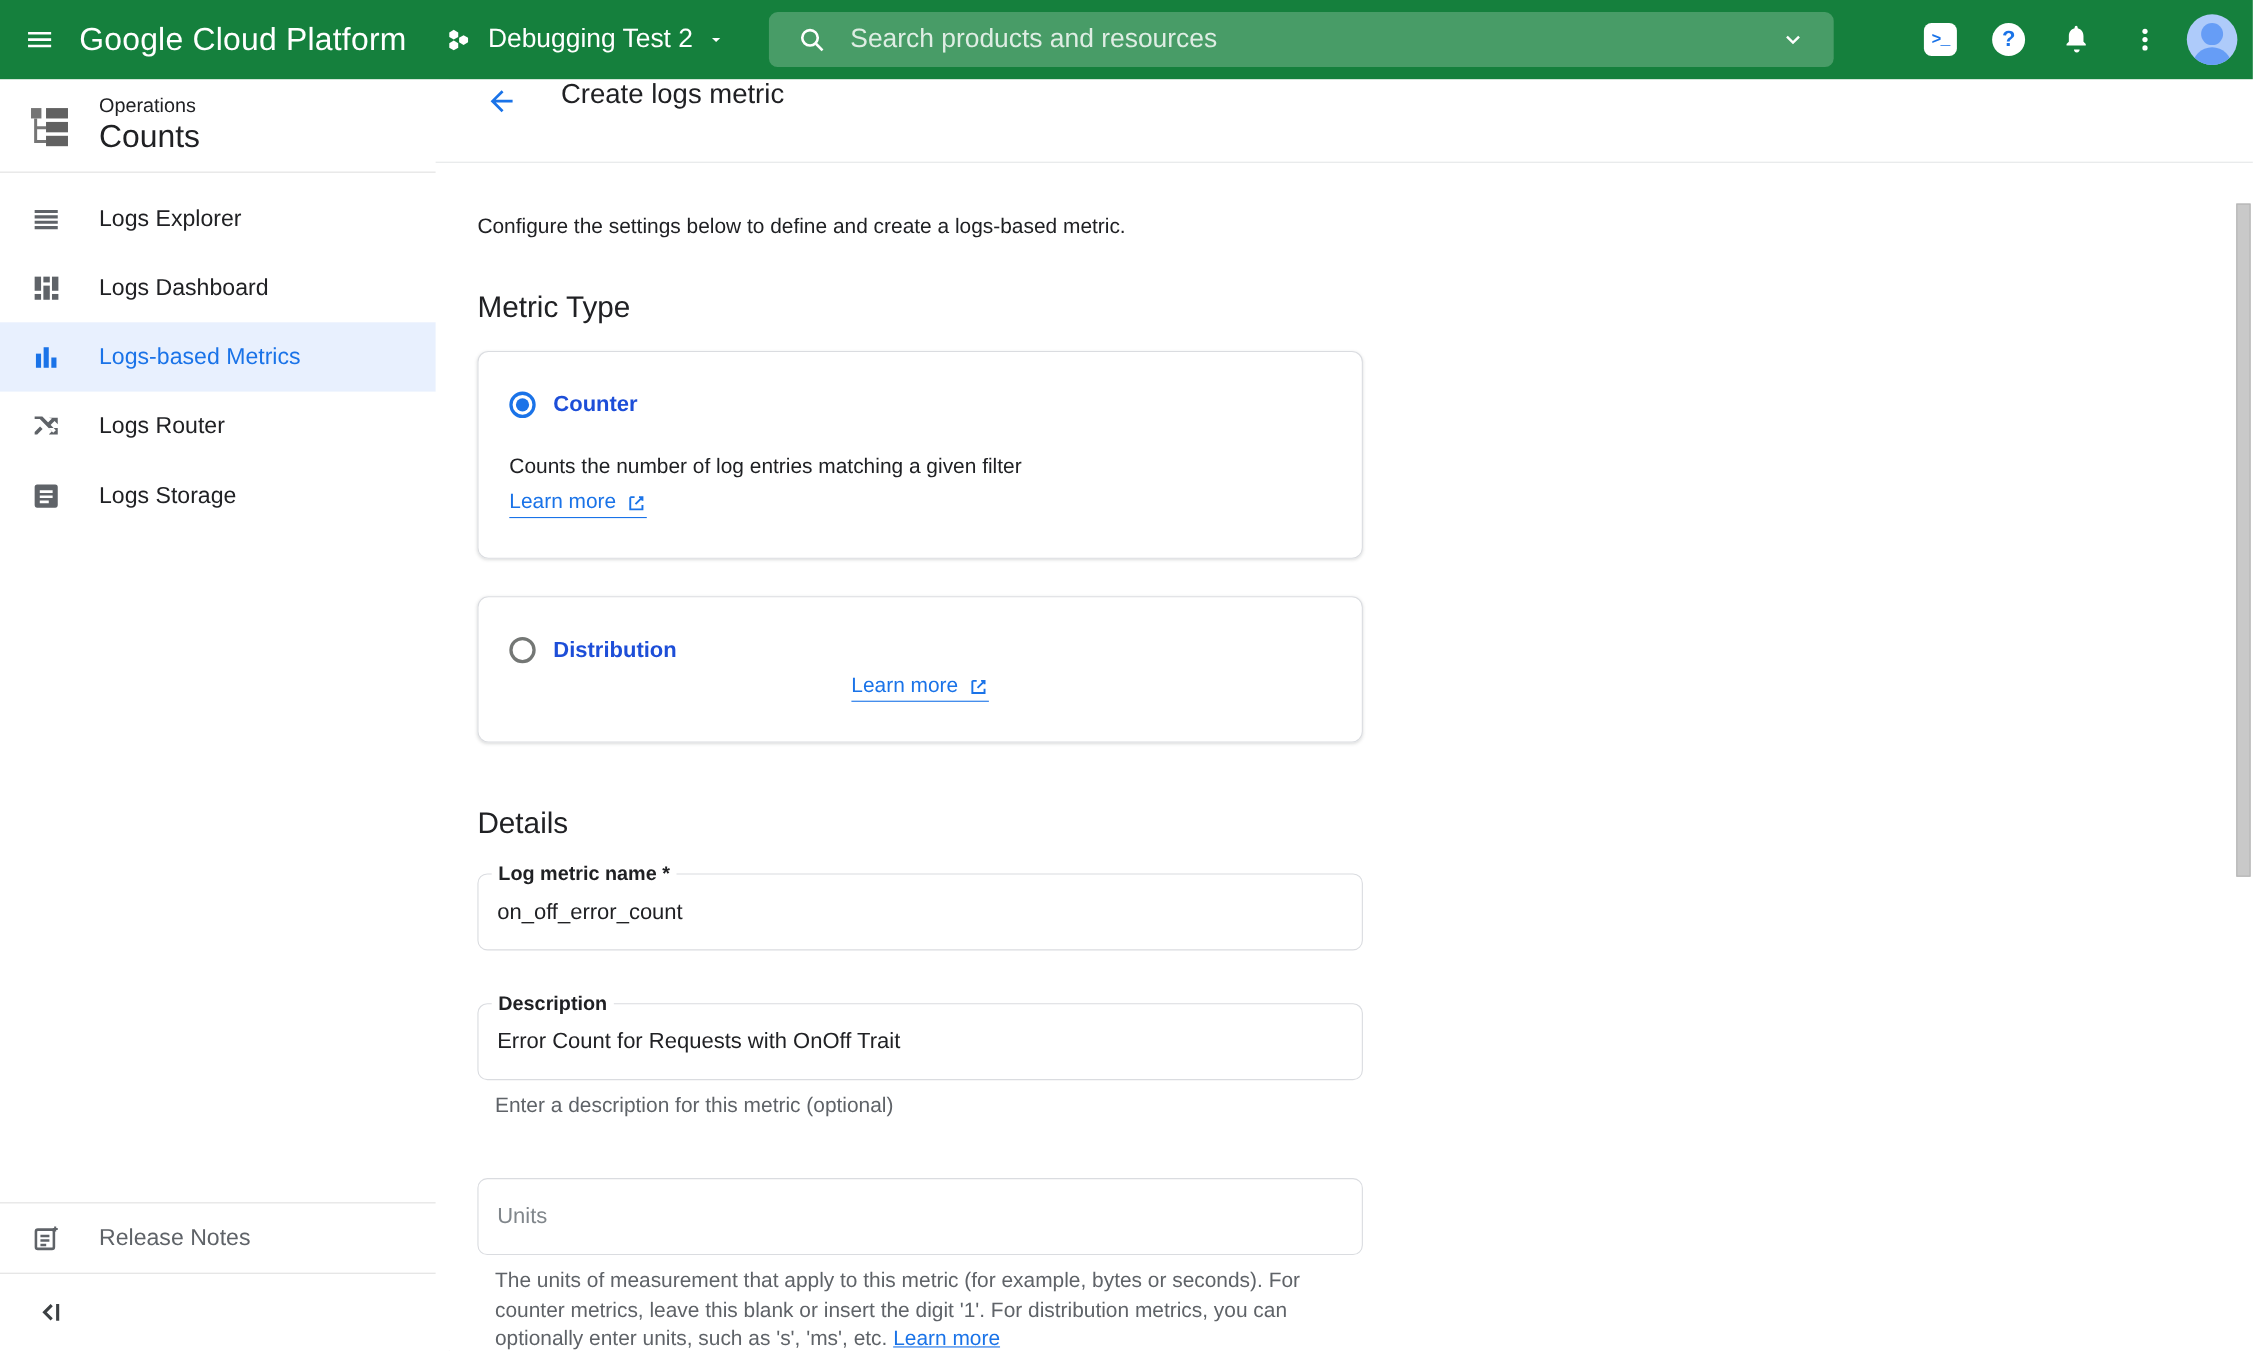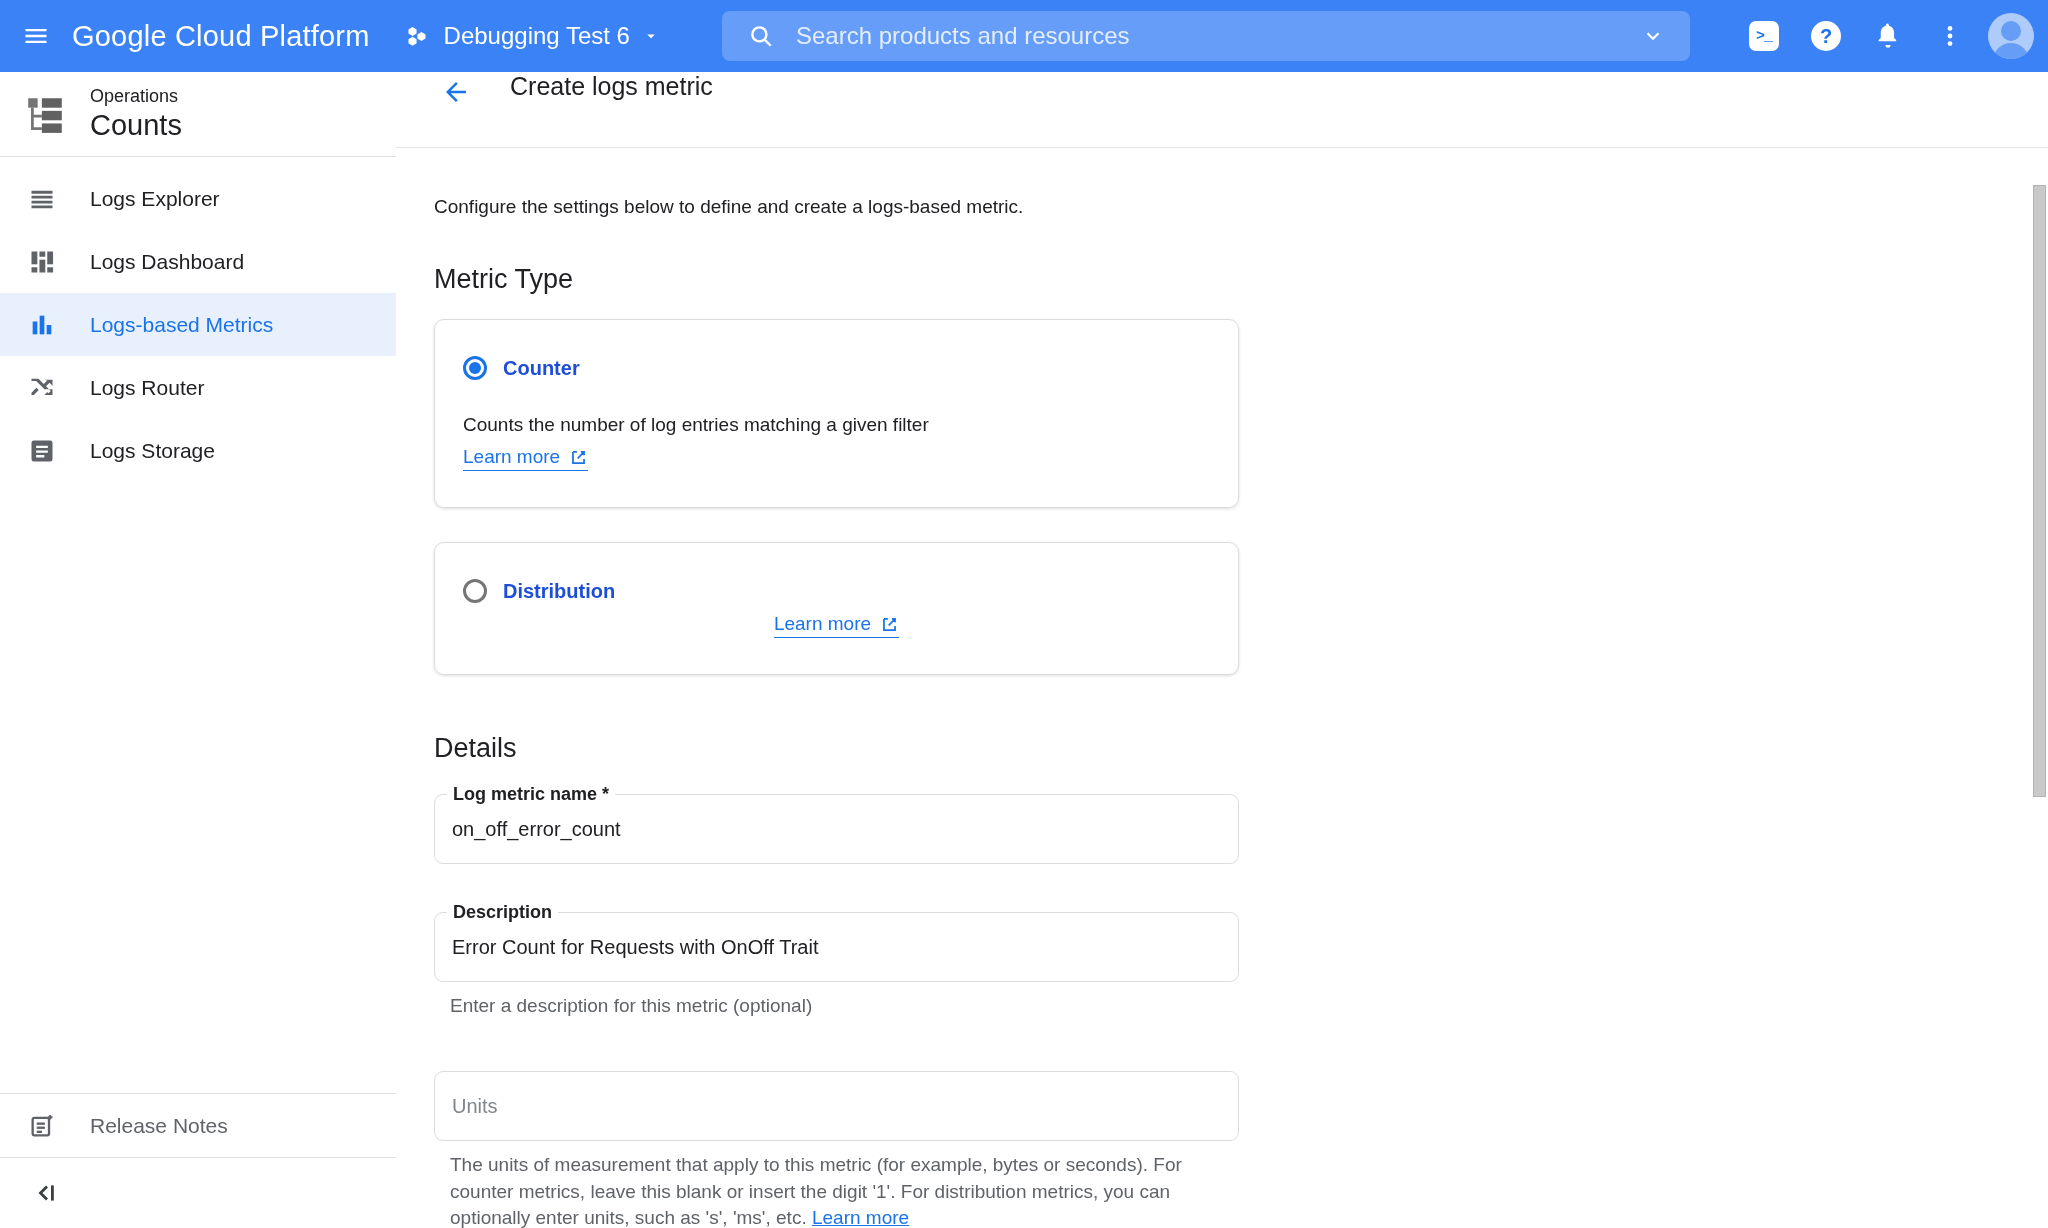--- a/index.html
+++ b/index.html
@@ -1,28 +1,28 @@
 <!DOCTYPE html>
 <html><head>
 <meta charset="utf-8">
 <style>
   * { margin:0; padding:0; box-sizing:border-box; }
   html,body { width:2048px; height:1228px; overflow:hidden; background:#fff;
     font-family:"Liberation Sans","DejaVu Sans",sans-serif; color:#202124; }
 
   
   .topbar { position:absolute; left:0; top:0; width:2048px; height:72px;
-    background:#3b82f6; display:flex; align-items:center; z-index:30; }
+    background:#15803d; display:flex; align-items:center; z-index:30; }
   .hamburger { width:72px; height:72px; display:flex; align-items:center; justify-content:center;
     cursor:pointer; flex:0 0 auto; }
   .brand { color:#fff; font-size:29px; font-weight:500; letter-spacing:.2px; white-space:nowrap;
     margin-right:36px; cursor:pointer; }
   .projsel { display:flex; align-items:center; gap:12px; color:#fff; cursor:pointer; flex:0 0 auto; }
   .projsel .pname { font-size:24px; }
-  .searchbox { position:absolute; left:722px; top:11px; width:968px; height:50px;
+  .searchbox { position:absolute; left:699px; top:11px; width:968px; height:50px;
     background:rgba(255,255,255,.22); border-radius:8px; display:flex; align-items:center;
     padding:0 26px; cursor:text;justify-content:flex-end; }
   .searchbox .ph { color:rgba(255,255,255,.82); font-size:24px; margin-left:22px; flex:1; }
   .tb-icons { position:absolute; right:14px; top:0; height:72px; display:flex; align-items:center; gap:14px; }
   .tb-btn { width:48px; height:48px; display:flex; align-items:center; justify-content:center;
     cursor:pointer; border-radius:50%; }
   .shell-ic { width:30px; height:30px; background:#fff; border-radius:7px; display:flex;
     align-items:center; justify-content:center; color:#1a73e8; font-weight:bold; font-size:15px;
     font-family:"Liberation Mono",monospace; letter-spacing:-1px; }
   .help-ic { width:30px; height:30px; background:#fff; border-radius:50%; display:flex;
@@ -103,21 +103,21 @@
       <path d="M3 6h18v2H3zM3 11h18v2H3zM3 16h18v2H3z"></path>
     </svg>
   </div>
   <div class="brand">Google Cloud Platform</div>
   <div class="projsel">
     <svg width="26" height="26" viewBox="0 0 24 24" fill="#fff">
       <polygon points="6,2 11,5 11,10 6,13 1,10 1,5" transform="scale(0.75) translate(2,3)"></polygon>
       <polygon points="6,2 11,5 11,10 6,13 1,10 1,5" transform="scale(0.75) translate(2,15)"></polygon>
       <polygon points="6,2 11,5 11,10 6,13 1,10 1,5" transform="scale(0.75) translate(13,9)"></polygon>
     </svg>
-    <span class="pname">Debugging Test 6</span>
+    <span class="pname">Debugging Test 2</span>
     <svg width="18" height="18" viewBox="0 0 24 24" fill="#fff">
       <path d="M7 10l5 5 5-5z"></path>
     </svg>
   </div>
   <div class="searchbox">
     <svg width="26" height="26" viewBox="0 0 24 24" fill="none" stroke="#fff" stroke-width="2.2">
       <circle cx="10.5" cy="10.5" r="6.5"></circle>
         <line x1="15.5" y1="15.5" x2="21" y2="21"></line>
     </svg>
     <span class="ph">Search products and resources</span>

